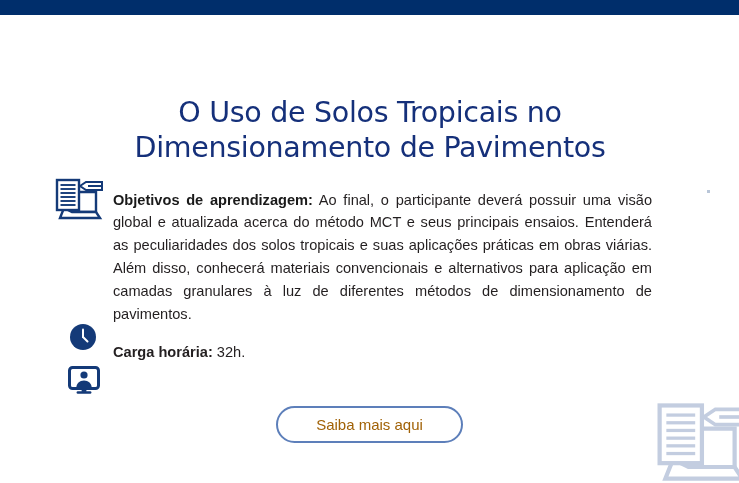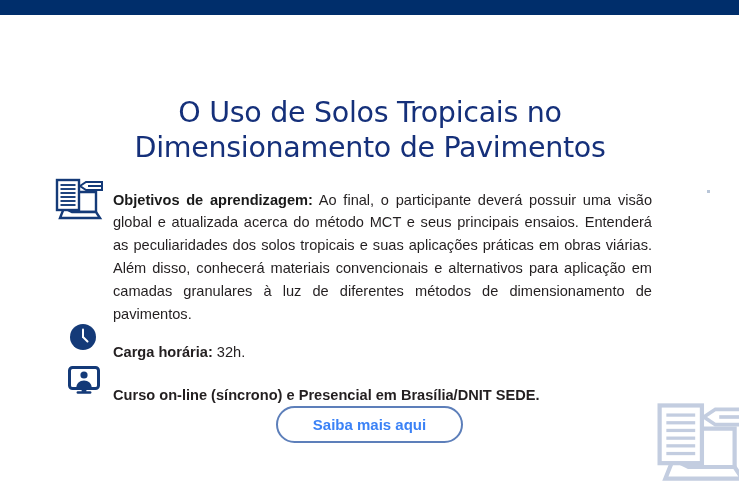--- a/index.html
+++ b/index.html
@@ -109,23 +109,23 @@
   .cta {
     position: absolute;
     left: 276px;
     top: 406px;
     width: 187px;
     height: 37px;
     box-sizing: border-box;
     border: 2px solid #5d7fba;
     border-radius: 20px;
     background: #ffffff;
-    color: #3b82f6;
+    color: #a16207;
     font-size: 15px;
-    font-weight: bold;
+    font-weight: normal;
     display: flex;
     align-items: center;
     justify-content: center;
     cursor: pointer;
     padding: 0;
     font-family: "Liberation Sans", sans-serif;
   }
   
   .watermark {
     position: absolute;
@@ -203,21 +203,20 @@
     <span class="monitor-icon">
       <svg width="32" height="28" viewBox="0 0 32 28" xmlns="http://www.w3.org/2000/svg">
         <rect x="1.5" y="1.5" width="29" height="21" rx="3" fill="none" stroke="#143a78" stroke-width="3"></rect>
         <circle cx="16" cy="9" r="3.6" fill="#143a78"></circle>
         <path d="M8.2 22.5 C8.2 17.6 11.7 14.6 16 14.6 C20.3 14.6 23.8 17.6 23.8 22.5 Z" fill="#143a78"></path>
         <rect x="13.6" y="22.5" width="4.8" height="3.4" fill="#143a78"></rect>
         <rect x="8.6" y="25.2" width="14.8" height="2.6" rx="1.2" fill="#143a78"></rect>
       </svg>
     </span>
 
-    <p class="modalidade-text">Curso on-line (síncrono) e Presencial em Brasília/DNIT SEDE.</p>
 
     <button class="cta">Saiba mais aqui</button>
 
     <span class="watermark">
       <svg width="100" height="100" viewBox="0 0 52 50" xmlns="http://www.w3.org/2000/svg">
         <g fill="none" stroke="#c3cde0" stroke-width="2.2">
           <path d="M20 18 L44 18 L44 38 L20 38 Z"></path>
           <path d="M12 34 L20 38 L44 38 L48 44 L8 44 Z" fill="#ffffff"></path>
         </g>
         <g>

